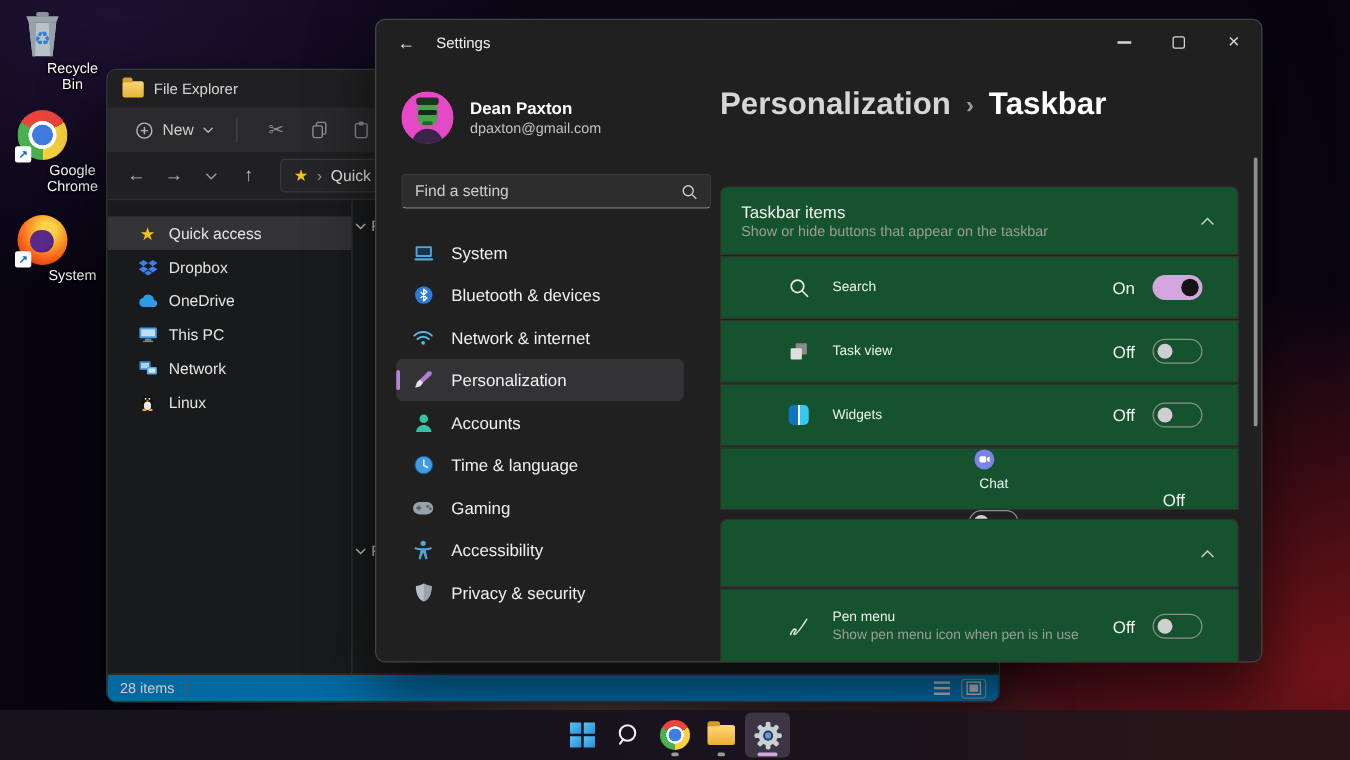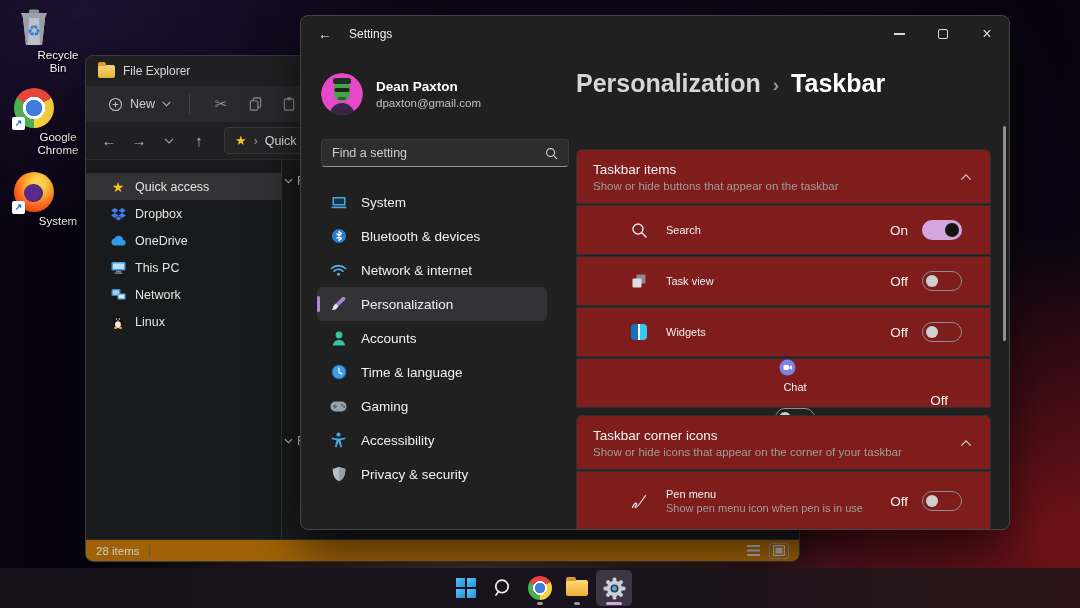--- a/index.html
+++ b/index.html
@@ -50,21 +50,21 @@
   .addr-box{margin-left:8px;height:27px;width:430px;background:#252527;border:1px solid #38383a;border-radius:4px;display:flex;align-items:center;gap:7px;padding:0 10px;font-size:12.5px;color:#e3e3e3;}
   .star{color:#f5c21f;font-size:13px;}
   .crumb-sep{color:#9a9a9a;font-size:12px;}
   .ex-body{position:absolute;left:0;top:105px;right:0;bottom:22px;background:#191a1b;}
   .ex-sidebar{position:absolute;left:0;top:0;width:195px;bottom:0;padding-top:12px;}
   .ex-divider{position:absolute;left:195px;top:0;bottom:0;width:1px;background:#333335;}
   .sb-item{height:27px;display:flex;align-items:center;gap:9px;padding-left:24px;font-size:12.5px;color:#e4e4e4;}
   .sb-item.selected{background:#333336;}
   .sb-ic{width:16px;height:16px;display:inline-flex;align-items:center;justify-content:center;flex:0 0 16px;}
   .ex-group{position:absolute;display:flex;align-items:center;gap:4px;font-size:12px;color:#c9c9c9;}
-  .ex-status{position:absolute;left:0;bottom:0;right:0;height:22px;background:#a16207;display:flex;align-items:center;padding:0 10px;font-size:11.5px;color:#cdcdcd;border-top:1px solid #2c2c2e;}
+  .ex-status{position:absolute;left:0;bottom:0;right:0;height:22px;background:#0369a1;display:flex;align-items:center;padding:0 10px;font-size:11.5px;color:#cdcdcd;border-top:1px solid #2c2c2e;}
   .st-sep{width:1px;height:12px;background:#5a5a5c;margin-left:10px;}
   .view-btn{width:20px;height:16px;margin-left:6px;display:flex;align-items:center;justify-content:center;border-radius:3px;}
   .view-btn.active{border:1px solid #8a8a8c;}
 
   
   #settings{left:300px;top:15px;width:710px;height:515px;background:#202020;border:1px solid #444;}
   .st-titlebar{position:absolute;left:0;top:0;right:0;height:36px;display:flex;align-items:center;}
   .back-btn{width:36px;height:36px;margin-left:6px;display:flex;align-items:center;justify-content:center;color:#e6e6e6;font-size:14px;border-radius:4px;}
   .st-title{font-size:12px;color:#f0f0f0;margin-left:6px;}
   .caption-btns{position:absolute;right:0;top:0;height:36px;display:flex;}
@@ -83,21 +83,21 @@
   .nav-item{position:relative;height:34px;display:flex;align-items:center;gap:14px;padding-left:13px;font-size:13.5px;color:#f0f0f0;border-radius:5px;}
   .nav-item.selected{background:#333336;}
   .nav-item.selected::before{content:"";position:absolute;left:0;top:9px;width:3px;height:16px;border-radius:2px;background:#b685d6;}
   .nicon{width:17px;height:17px;display:inline-flex;align-items:center;justify-content:center;flex:0 0 17px;}
   
   .st-right{position:absolute;left:275px;top:36px;width:415px;bottom:0;}
   .h1{position:absolute;left:0;top:17px;font-size:25px;font-weight:600;display:flex;align-items:center;gap:12px;}
   .h1 .parent{color:#d6d6d6;}
   .h1 .sep{color:#9a9a9a;font-size:19px;padding-top:2px;}
   .h1 .current{color:#ffffff;}
-  .card{position:absolute;left:0;width:415px;background:#7f1d1d;border:1px solid #303030;}
+  .card{position:absolute;left:0;width:415px;background:#14532d;border:1px solid #303030;}
   .card.hdr{border-radius:6px 6px 0 0;display:flex;align-items:center;padding:0 18px 0 16px;}
   .hdr-txt .ct{font-size:13.5px;color:#f2f2f2;}
   .hdr-txt .cs{font-size:11.5px;color:#9d9d9d;margin-top:3px;}
   .chev-up{margin-left:auto;}
   .row{display:flex;align-items:center;padding-left:51px;padding-right:28px;}
   .row .ricon{width:22px;display:flex;justify-content:center;margin-right:16px;flex:0 0 22px;}
   .rlabel{font-size:11px;color:#f0f0f0;}
   .rtext .rlabel{display:block;}
   .rdesc{font-size:11px;color:#9d9d9d;line-height:13px;margin-top:2px;max-width:200px;}
   .rstate{margin-left:auto;font-size:13.5px;color:#f0f0f0;margin-right:14px;}
@@ -505,24 +505,20 @@
           </svg>
         </span>
       <span class="rlabel">Chat</span>
       <span class="rstate">Off</span>
       <div class="toggle off">
           <span class="knob"></span>
         </div>
     </div>
 
     <div class="card hdr" style="top:363px;height:55px;">
-      <div class="hdr-txt">
-        <div class="ct">Taskbar corner icons</div>
-        <div class="cs">Show or hide icons that appear on the corner of your taskbar</div>
-      </div>
       <svg class="chev-up" width="12" height="8" viewBox="0 0 14 9">
           <path d="M1.5 7.5L7 2l5.5 5.5" fill="none" stroke="#d0d0d0" stroke-width="1.4"></path>
         </svg>
     </div>
 
     <div class="card row" style="top:419px;height:60px;">
       <span class="ricon">
           <svg width="18" height="18" viewBox="0 0 18 18">
             <path d="M2.5 15.5c1.2-3.4 3-4.8 4.1-4s-2.3 3.4-1.2 4 5.6-5.2 10-12" fill="none" stroke="#e0e0e0" stroke-width="1.3" stroke-linecap="round"></path>
           </svg>

